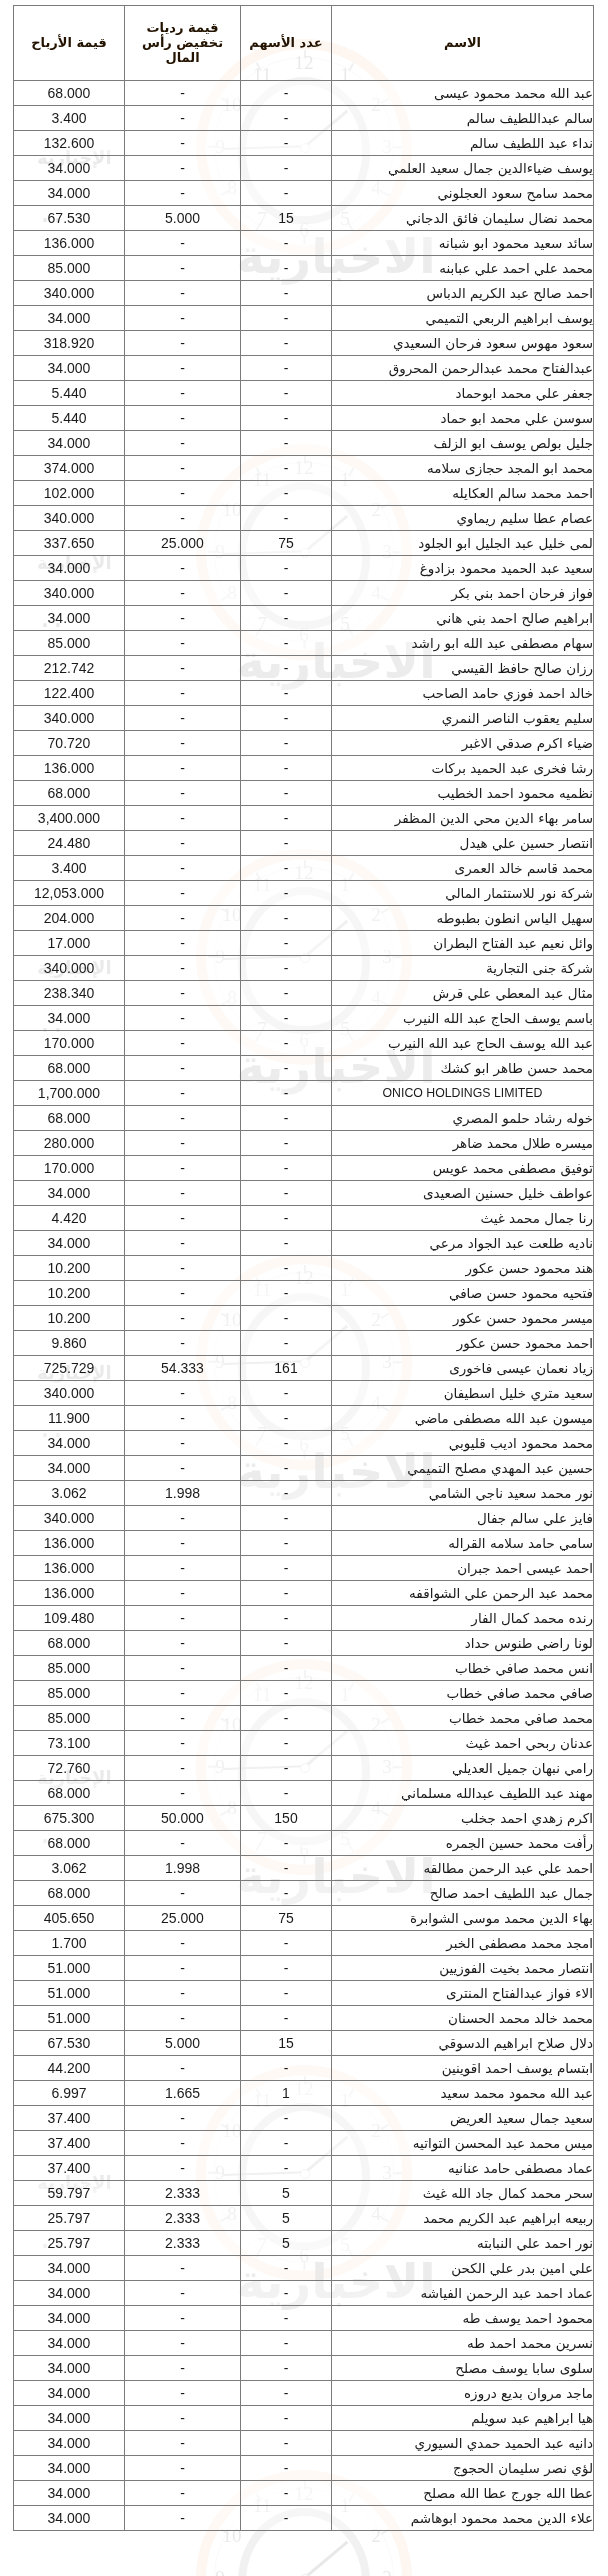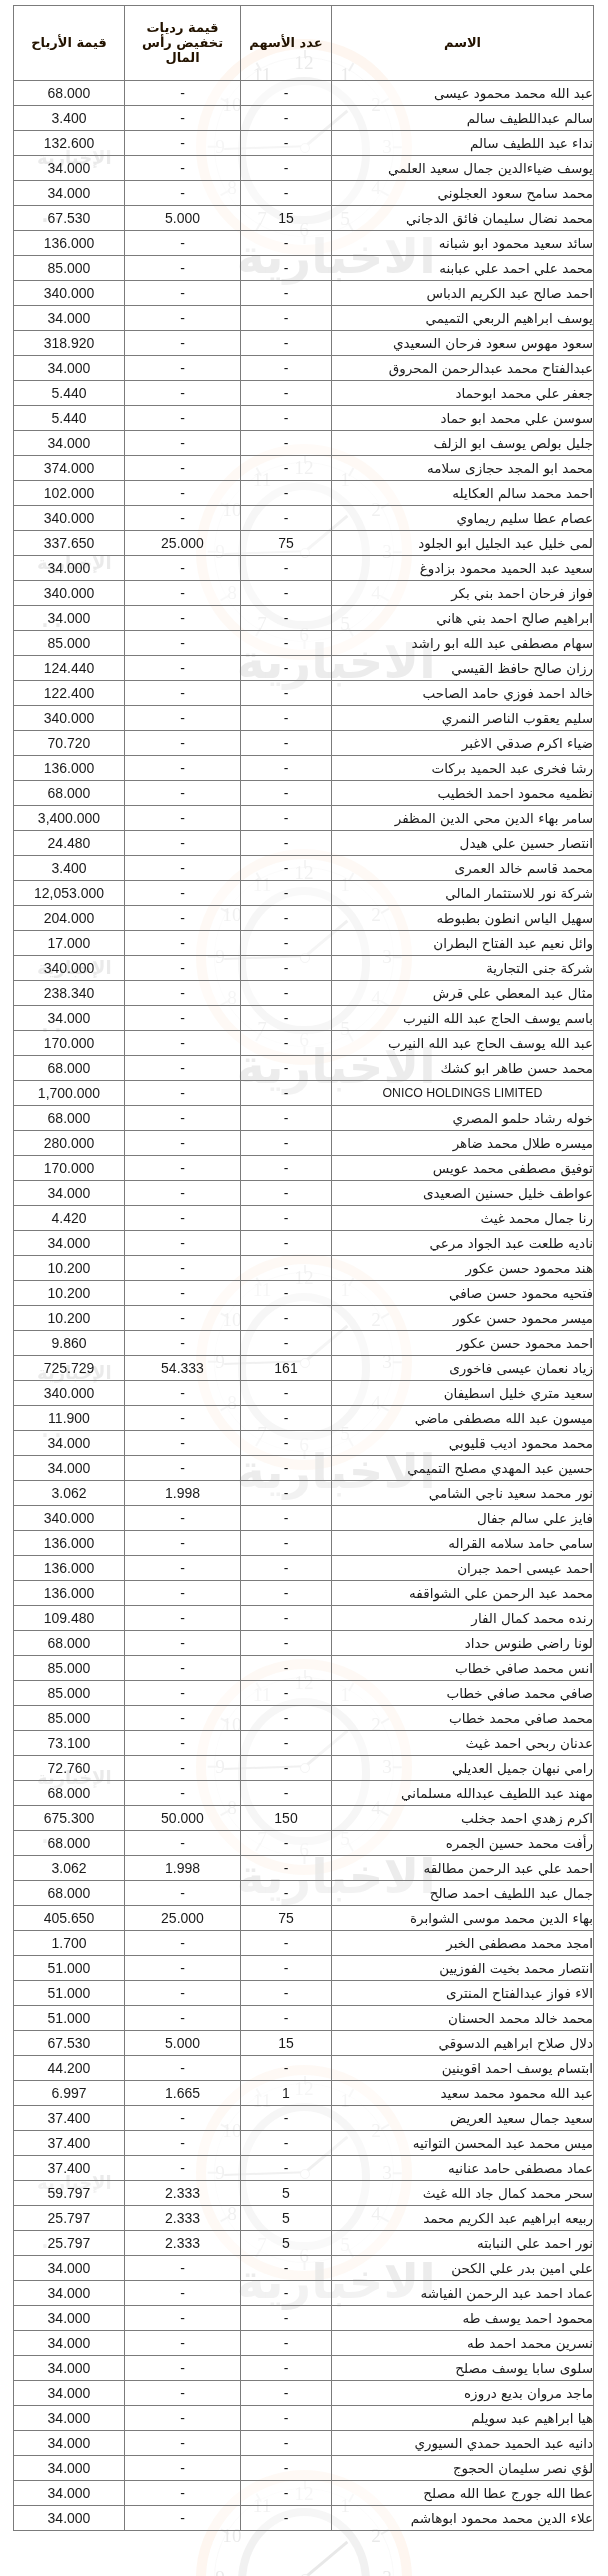--- a/index.html
+++ b/index.html
@@ -574,21 +574,21 @@
           <tr>
             <td class="c-name">سهام مصطفى عبد الله ابو راشد</td>
             <td class="c-shares">-</td>
             <td class="c-reduction">-</td>
             <td class="c-profit">85.000</td>
           </tr>
           <tr>
             <td class="c-name">رزان صالح حافظ القيسي</td>
             <td class="c-shares">-</td>
             <td class="c-reduction">-</td>
-            <td class="c-profit">124.440</td>
+            <td class="c-profit">212.742</td>
           </tr>
           <tr>
             <td class="c-name">خالد احمد فوزي حامد الصاحب</td>
             <td class="c-shares">-</td>
             <td class="c-reduction">-</td>
             <td class="c-profit">122.400</td>
           </tr>
           <tr>
             <td class="c-name">سليم يعقوب الناصر النمري</td>
             <td class="c-shares">-</td>

